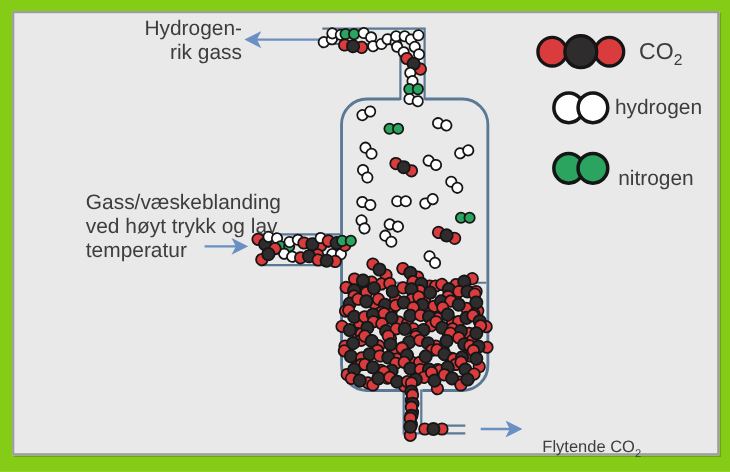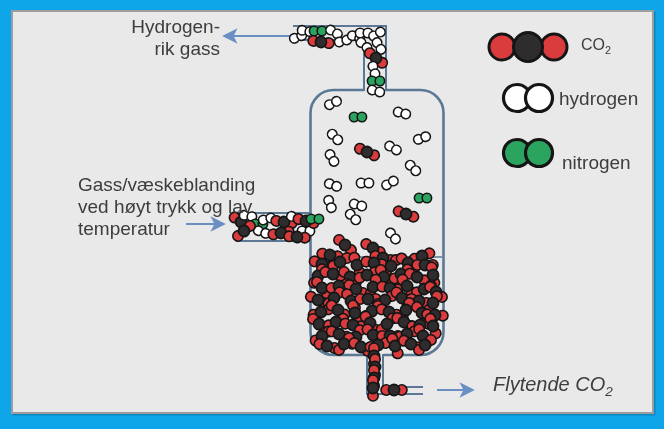--- a/index.html
+++ b/index.html
@@ -1,26 +1,26 @@
 <!DOCTYPE html>
 <html><head>
 <meta charset="utf-8">
 <style>
   html,body{margin:0;padding:0;background:#ffffff;}
-  .page{position:relative;width:664px;height:429px;background:#0ea5e9;overflow:hidden;
+  .page{position:relative;width:664px;height:429px;background:#84cc16;overflow:hidden;
         font-family:"Liberation Sans", sans-serif;color:#3d3d3d;}
   .panel{position:absolute;left:11px;top:10px;width:639px;height:400px;
          background:#e9e9ea;border:2px solid #9d9da1;box-shadow:1.5px 1.5px 0 rgba(0,0,0,0.18);}
   svg.canvas{position:absolute;left:0;top:0;width:664px;height:429px;}
   .lbl{position:absolute;white-space:nowrap;color:#3d3d3d;}
   .lbl-top{left:60px;top:16px;width:160px;text-align:right;font-size:19px;line-height:22px;}
   .lbl-feed{left:32px;top:174px;font-size:19px;line-height:22px;margin-left:46px;}
-  .lbl-out{left:493px;top:373px;font-size:20px;font-style:italic;}
+  .lbl-out{left:493px;top:398px;font-size:15px;}
   .legend-label{font-size:19px;}
-  .lg-co2{left:581px;top:36px;font-size:16px;}
+  .lg-co2{left:581px;top:36px;font-size:21px;}
   .lg-h2{left:559px;top:88px;}
   .lg-n2{left:562px;top:152px;}
   sub{font-size:0.68em;}
 </style>
 </head>
 <body>
 
 <div class="page">
   <div class="panel"></div>
 

